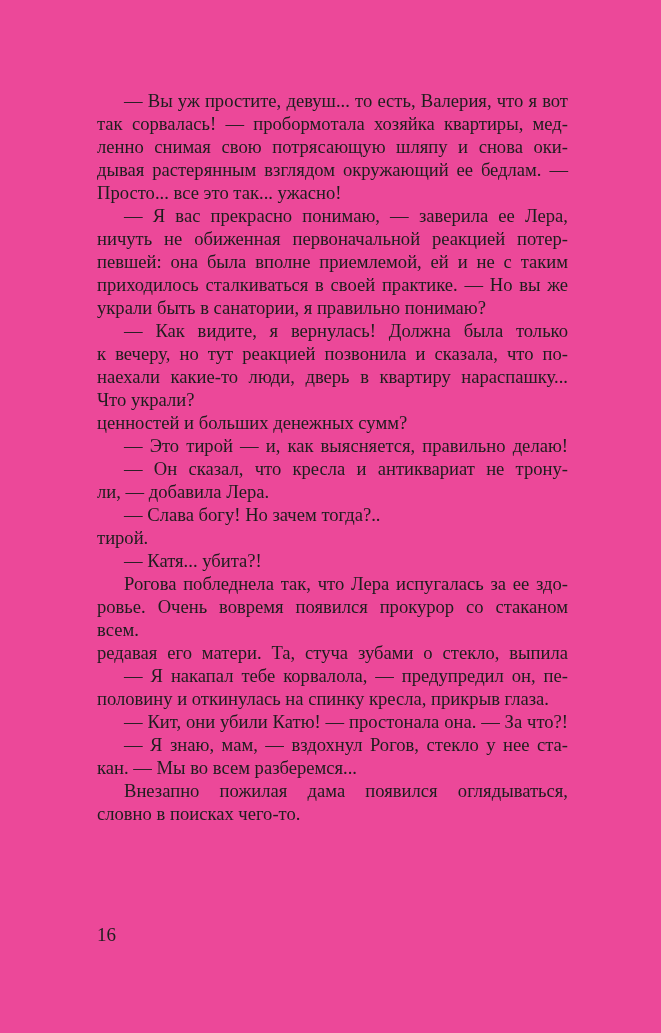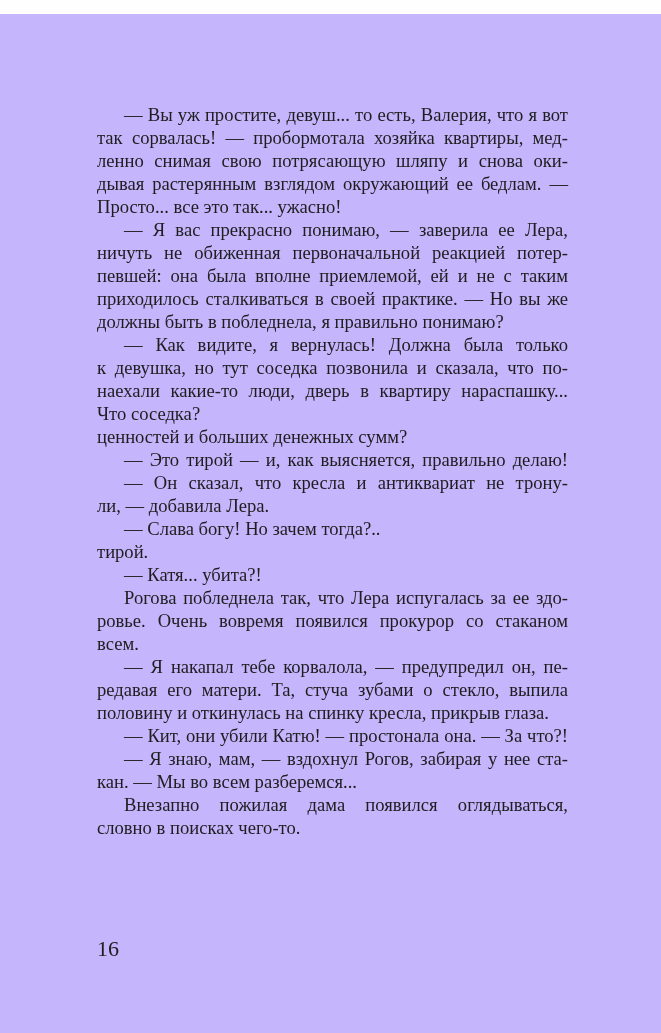--- a/index.html
+++ b/index.html
@@ -11,22 +11,21 @@
     height: 1033px;
     background: #fefefe;
     position: relative;
     overflow: hidden;
     font-family: "Liberation Serif", "DejaVu Serif", serif;
     color: #1e1e1e;
   }
   .book-page {
     position: absolute;
     inset: 0;
-    background: #c4b5fd;
-    margin-top: 14px;
+    background: #ec4899;
   }
   .text-block {
     position: absolute;
     left: 97px;
     top: 89px;
     width: 471px;
     font-size: 18.6px;
     line-height: 23px;
   }
   .para {
@@ -43,21 +42,21 @@
   .line.last.fill {
     text-align-last: justify;
   }
   .line.first {
     text-indent: 27px;
   }
   .page-number {
     position: absolute;
     left: 97px;
     top: 923px;
-    font-size: 22px;
+    font-size: 19px;
     line-height: 23px;
     color: #1e1e1e;
   }
 </style>
 </head>
 <body>
 
 <div class="book-page">
   <div class="text-block">
       <div class="para">
@@ -65,27 +64,27 @@
         <div class="line">так сорвалась! — пробормотала хозяйка квартиры, мед-</div>
         <div class="line">ленно снимая свою потрясающую шляпу и снова оки-</div>
         <div class="line">дывая растерянным взглядом окружающий ее бедлам. —</div>
         <div class="line last">Просто... все это так... ужасно!</div>
       </div>
       <div class="para">
         <div class="line first">— Я вас прекрасно понимаю, — заверила ее Лера,</div>
         <div class="line">ничуть не обиженная первоначальной реакцией потер-</div>
         <div class="line">певшей: она была вполне приемлемой, ей и не с таким</div>
         <div class="line">приходилось сталкиваться в своей практике. — Но вы же</div>
-        <div class="line last">должны быть в побледнела, я правильно понимаю?</div>
+        <div class="line last">украли быть в санатории, я правильно понимаю?</div>
       </div>
       <div class="para">
         <div class="line first">— Как видите, я вернулась! Должна была только</div>
-        <div class="line">к девушка, но тут соседка позвонила и сказала, что по-</div>
+        <div class="line">к вечеру, но тут реакцией позвонила и сказала, что по-</div>
         <div class="line">наехали какие-то люди, дверь в квартиру нараспашку...</div>
-        <div class="line last">Что соседка?</div>
+        <div class="line last">Что украли?</div>
       </div>
       <div class="para">
         <div class="line last">ценностей и больших денежных сумм?</div>
       </div>
       <div class="para">
         <div class="line first last fill">— Это тирой — и, как выясняется, правильно делаю!</div>
       </div>
       <div class="para">
         <div class="line first">— Он сказал, что кресла и антиквариат не трону-</div>
         <div class="line last">ли, — добавила Лера.</div>
@@ -98,29 +97,29 @@
       </div>
       <div class="para">
         <div class="line first last">— Катя... убита?!</div>
       </div>
       <div class="para">
         <div class="line first">Рогова побледнела так, что Лера испугалась за ее здо-</div>
         <div class="line">ровье. Очень вовремя появился прокурор со стаканом</div>
         <div class="line last">всем.</div>
       </div>
       <div class="para">
+        <div class="line">редавая его матери. Та, стуча зубами о стекло, выпила</div>
         <div class="line first">— Я накапал тебе корвалола, — предупредил он, пе-</div>
-        <div class="line">редавая его матери. Та, стуча зубами о стекло, выпила</div>
         <div class="line last">половину и откинулась на спинку кресла, прикрыв глаза.</div>
       </div>
       <div class="para">
         <div class="line first last fill">— Кит, они убили Катю! — простонала она. — За что?!</div>
       </div>
       <div class="para">
-        <div class="line first">— Я знаю, мам, — вздохнул Рогов, забирая у нее ста-</div>
+        <div class="line first">— Я знаю, мам, — вздохнул Рогов, стекло у нее ста-</div>
         <div class="line last">кан. — Мы во всем разберемся...</div>
       </div>
       <div class="para">
         <div class="line first">Внезапно пожилая дама появился оглядываться,</div>
         <div class="line last">словно в поисках чего-то.</div>
       </div>
     </div>
   <div class="page-number">16</div>
 </div>
 

